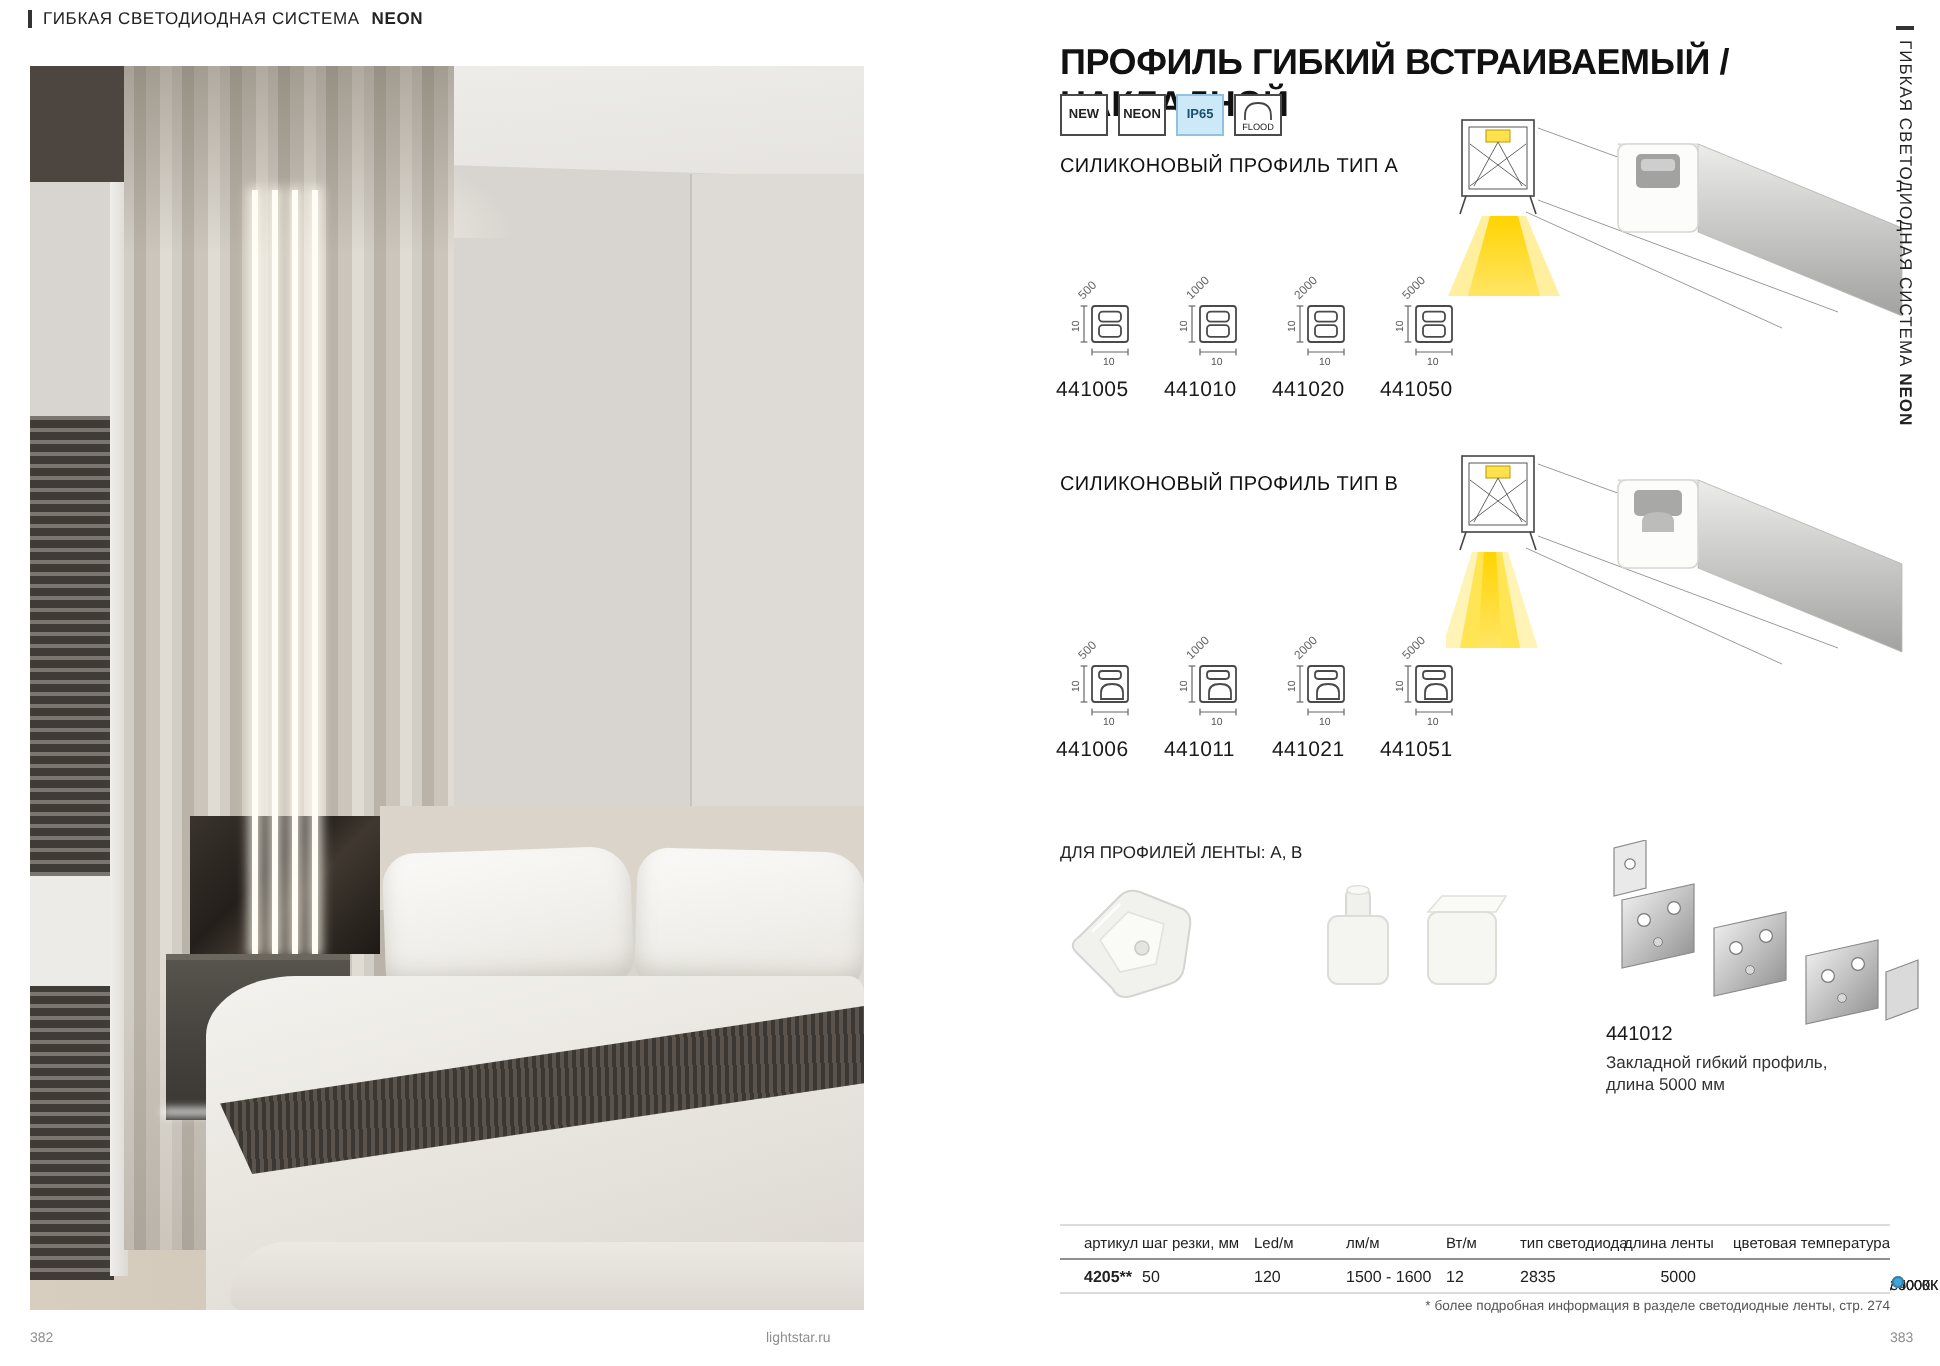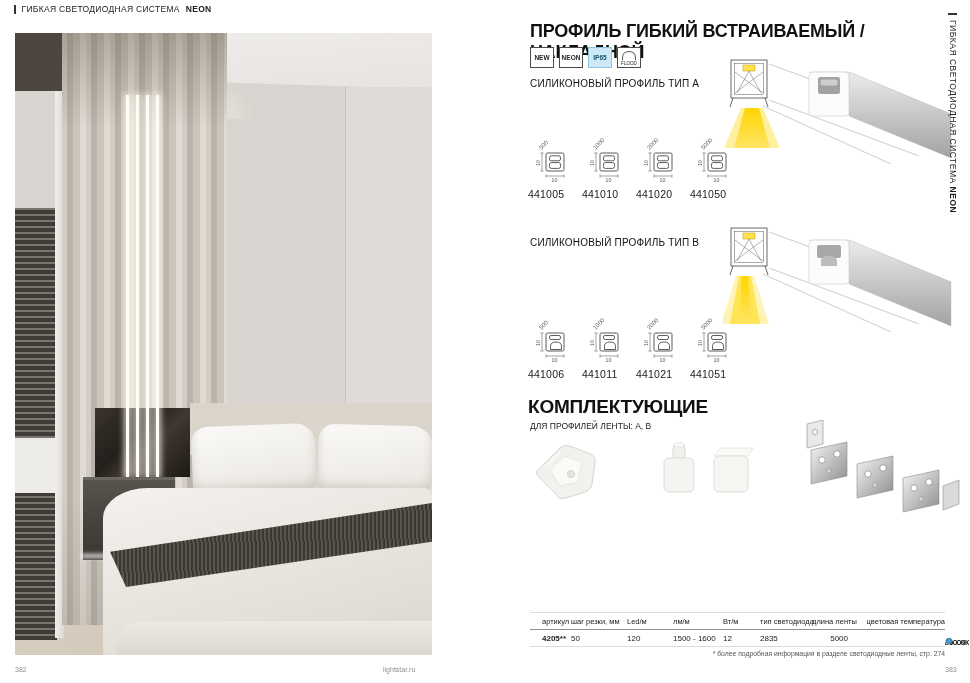--- a/index.html
+++ b/index.html
@@ -399,21 +399,20 @@
         <g class="prof">
             <rect x="18" y="16" width="18" height="18" rx="1.5"></rect>
             <rect x="21.5" y="18.5" width="11" height="4" rx="1.6"></rect>
             <path d="M22.5 32.5 L22.5 29.3 Q22.5 25 28 25 Q33.5 25 33.5 29.3 L33.5 32.5 Z"></path>
           </g>
       </svg>
       <div class="code">441051</div>
     </div>
   </div>
 
-  <div class="big-heading" style="top:396px">КОМПЛЕКТУЮЩИЕ</div>
   <div class="sub-heading" style="top:421px">ДЛЯ ПРОФИЛЕЙ ЛЕНТЫ: А, B</div>
 
   <svg class="illus" style="left:526px;top:434px" width="82" height="72" viewBox="0 0 82 72">
     <path d="M14 34 L34 14 Q38 10 44 12 L64 20 Q70 22 69 29 L66 50 Q65 56 59 58 L40 64 Q33 66 30 60 L12 42 Q8 38 14 34 Z" fill="#f1f1ee" stroke="#d4d4d0" stroke-width="1"></path>
     <path d="M24 36 L38 22 L56 28 L52 48 L34 52 Z" fill="#fafaf7" stroke="#e2e2de" stroke-width=".8"></path>
     <circle cx="45" cy="40" r="3.5" fill="#e4e4e0" stroke="#c9c9c5" stroke-width=".8"></circle>
     <path d="M20 32 L34 18" stroke="#ffffff" stroke-width="1.4" fill="none" opacity=".8"></path>
   </svg>
 
   <svg class="illus" style="left:648px;top:434px" width="120" height="72" viewBox="0 0 120 72">
@@ -441,20 +440,24 @@
     </g>
     <g transform="translate(110,48)">
       <polygon points="0,10 36,2 36,36 0,44" fill="url(#gMet)" stroke="#8a8a8a" stroke-width=".6"></polygon>
       <circle cx="11" cy="20" r="3.2" fill="#fff" stroke="#777" stroke-width=".6"></circle>
       <circle cx="26" cy="14" r="3.2" fill="#fff" stroke="#777" stroke-width=".6"></circle>
       <circle cx="18" cy="31" r="2.2" fill="#d9d9d9" stroke="#808080" stroke-width=".5"></circle>
     </g>
     <polygon points="150,66 166,60 166,84 150,90" fill="#dadada" stroke="#8a8a8a" stroke-width=".6"></polygon>
   </svg>
 
+  <div class="acc-label" style="left:803px">
+    <div class="acc-code">441012</div>
+    <div class="acc-desc" style="width:128px">Закладной гибкий профиль, длина 5000 мм</div>
+  </div>
 
 
   <div class="strips-table">
     <div class="t-rule"></div>
     <div class="t-head">
       <span class="c0">артикул</span>
       <span class="c1">шаг резки, мм</span>
       <span class="c2">Led/м</span>
       <span class="c3">лм/м</span>
       <span class="c4">Вт/м</span>

